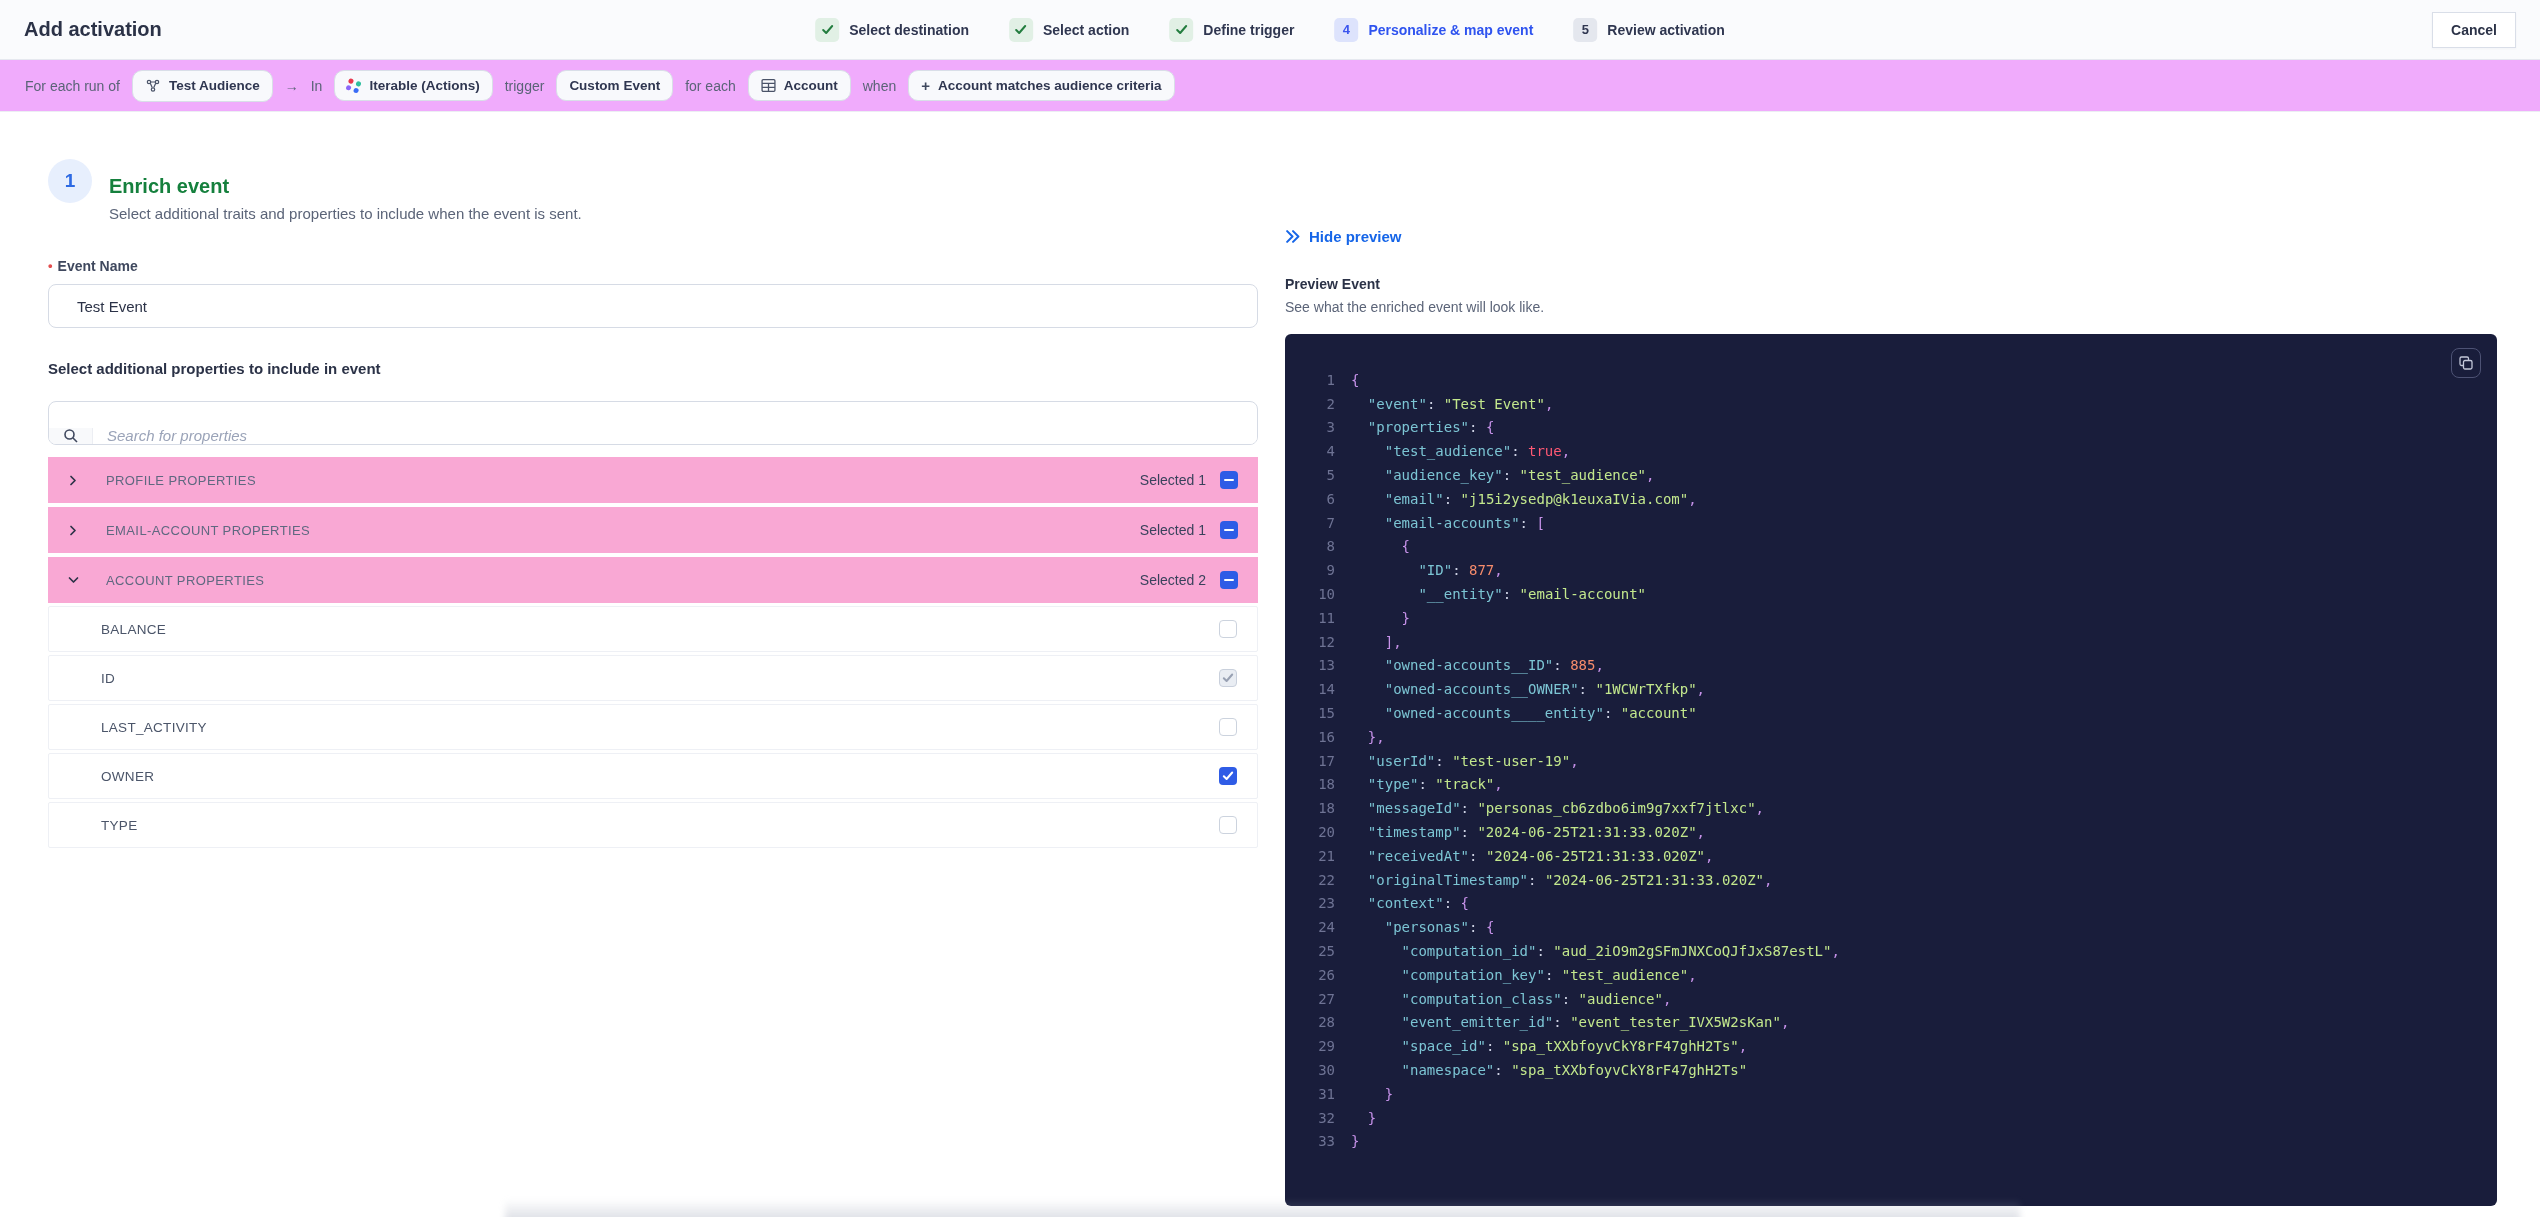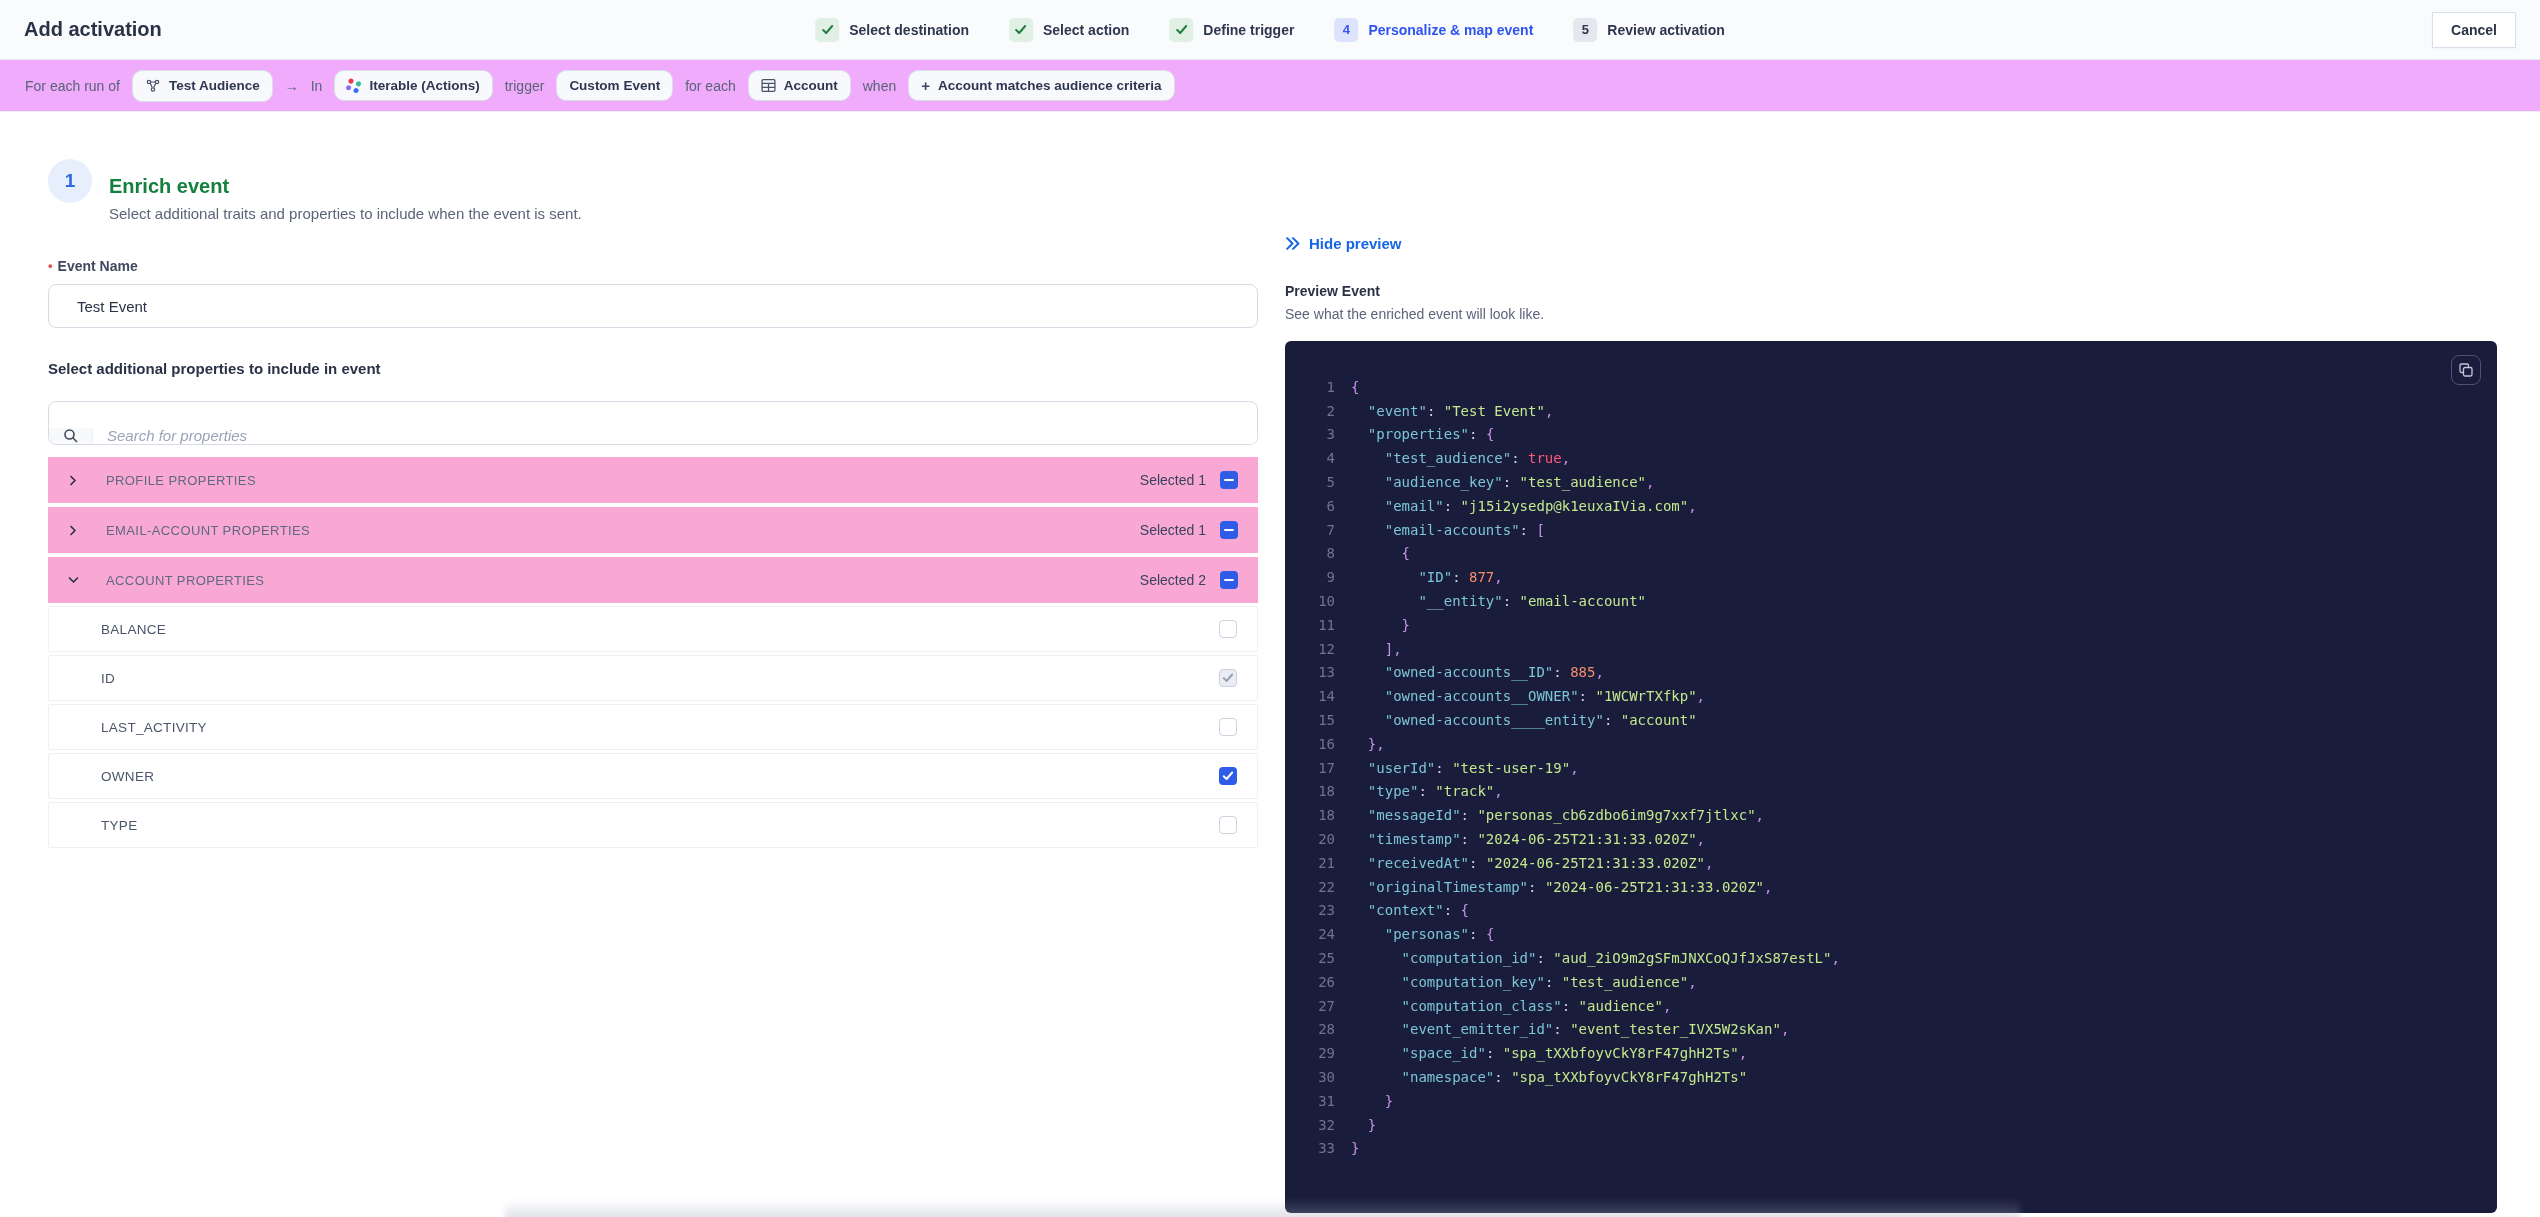--- a/index.html
+++ b/index.html
@@ -85,21 +85,21 @@
   .prop-row .cb { margin-left:auto; }
   .cb {
     width:18px; height:18px; border-radius:4px; display:flex; align-items:center; justify-content:center; flex:none; cursor:pointer;
   }
   .cb.empty { background:#fff; border:1px solid #ccd3de; }
   .cb.checked { background:#2f5ce6; }
   .cb.checked-disabled { background:#e9edf3; border:1px solid #c9d0dc; }
   .cb.indeterminate { background:#2f5ce6; }
   .cb .minus { width:10px; height:2px; background:#fff; border-radius:1px; }
   
-  .preview-col { position:absolute; left:1285px; top:123px; width:1064px; }
+  .preview-col { position:absolute; left:1285px; top:116px; width:1064px; }
   .hide-preview { display:flex; align-items:center; gap:9px; color:#1565e8; font-size:15px; font-weight:700; cursor:pointer; }
   .preview-title { margin-top:31px; font-size:14px; font-weight:700; color:#2b3247; }
   .preview-sub { margin-top:7px; font-size:14px; color:#5b6478; }
   .code-panel {
     margin-top:19px; width:1212px; height:872px; background:#191d3b; border-radius:6px;
     position:relative; padding-top:34px; overflow:hidden;
   }
   .copy-btn {
     position:absolute; top:14px; right:16px; width:30px; height:30px;
     border:1px solid #4d5274; border-radius:8px; background:transparent;

